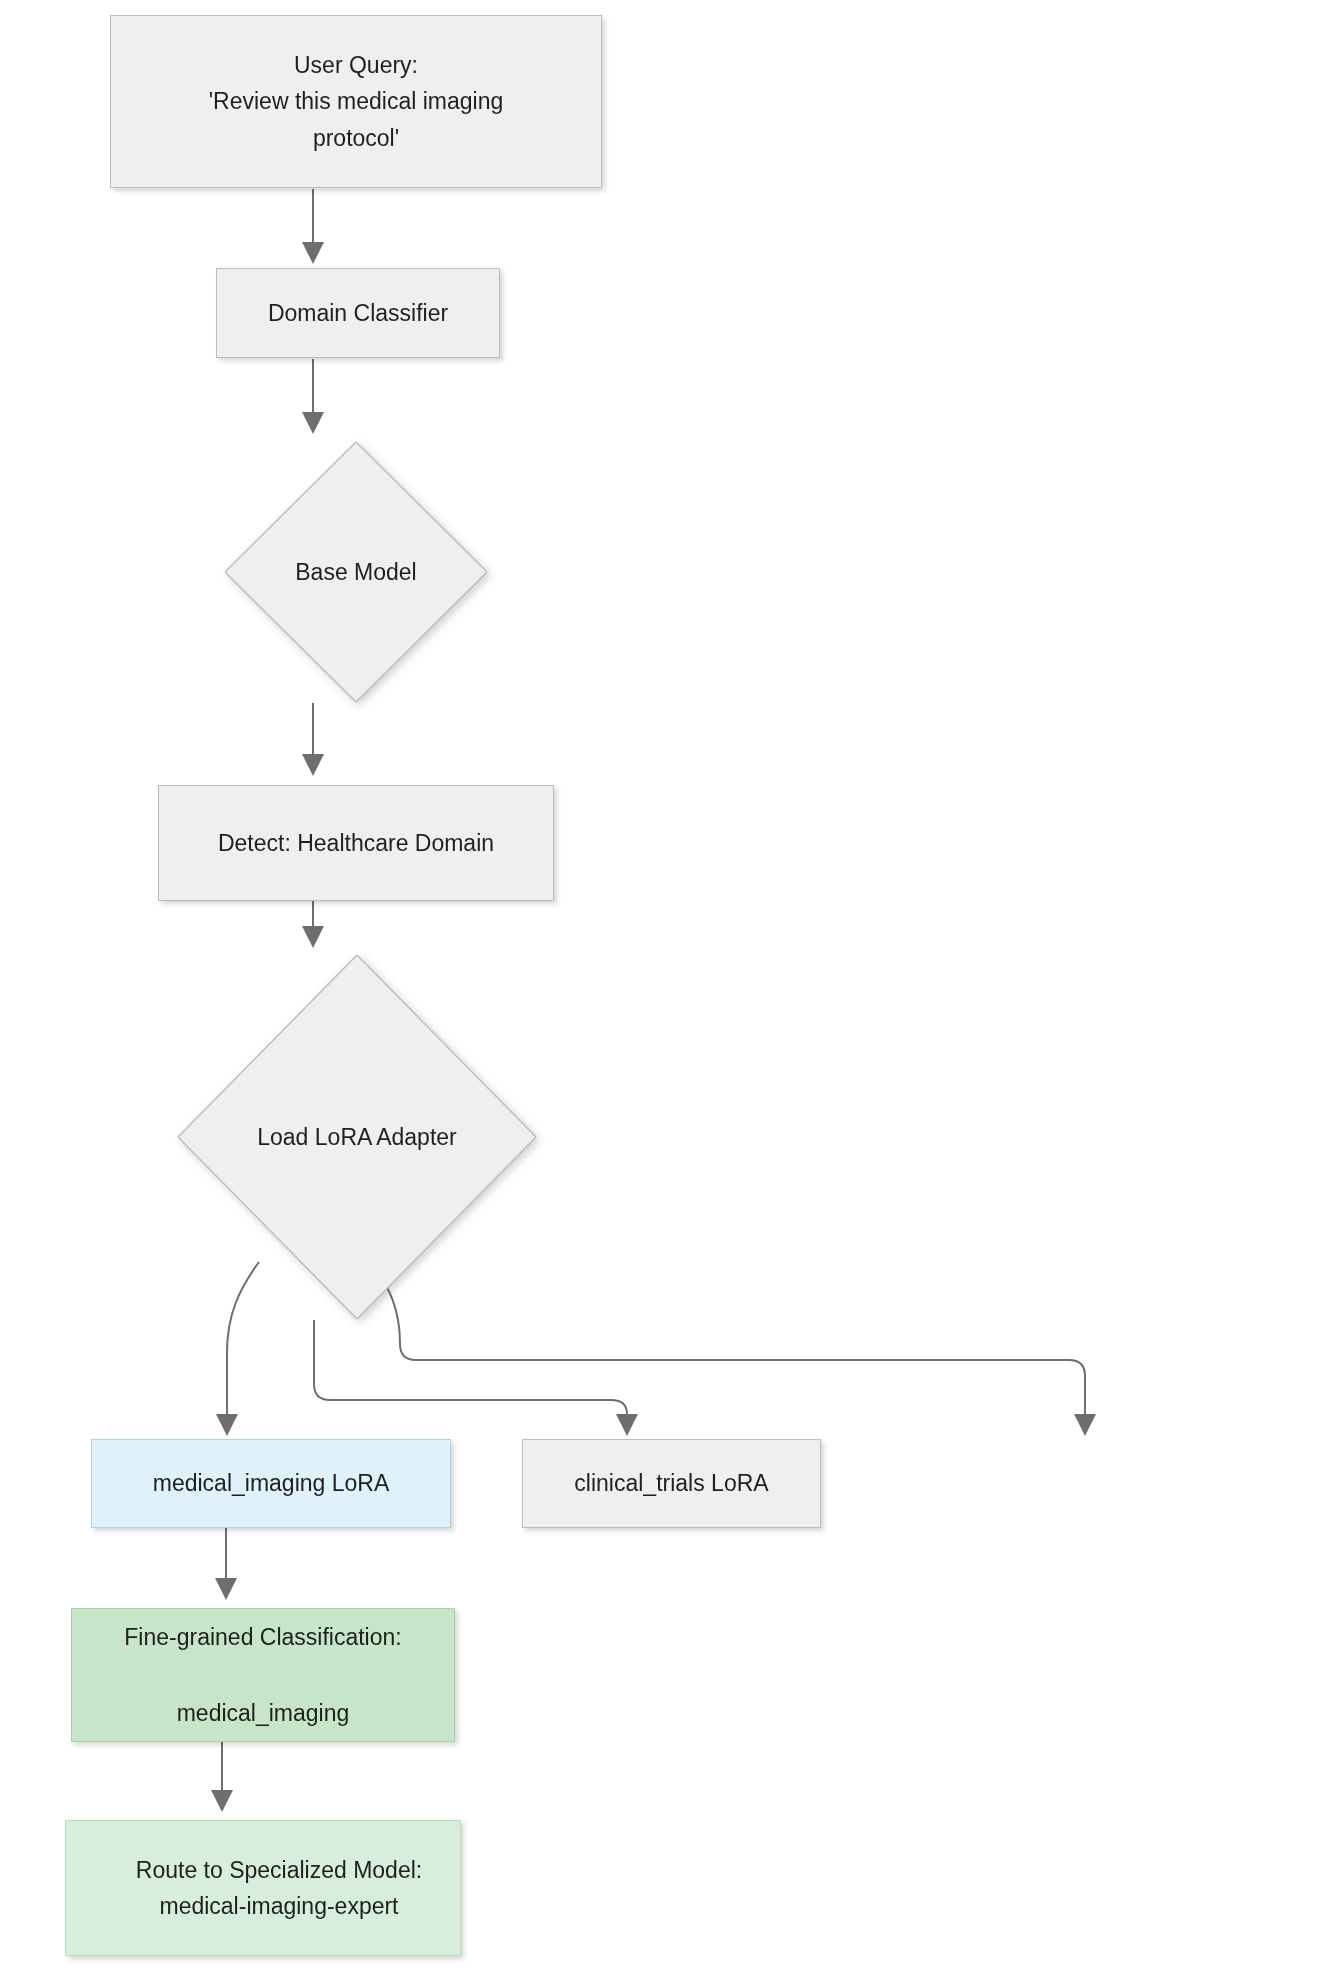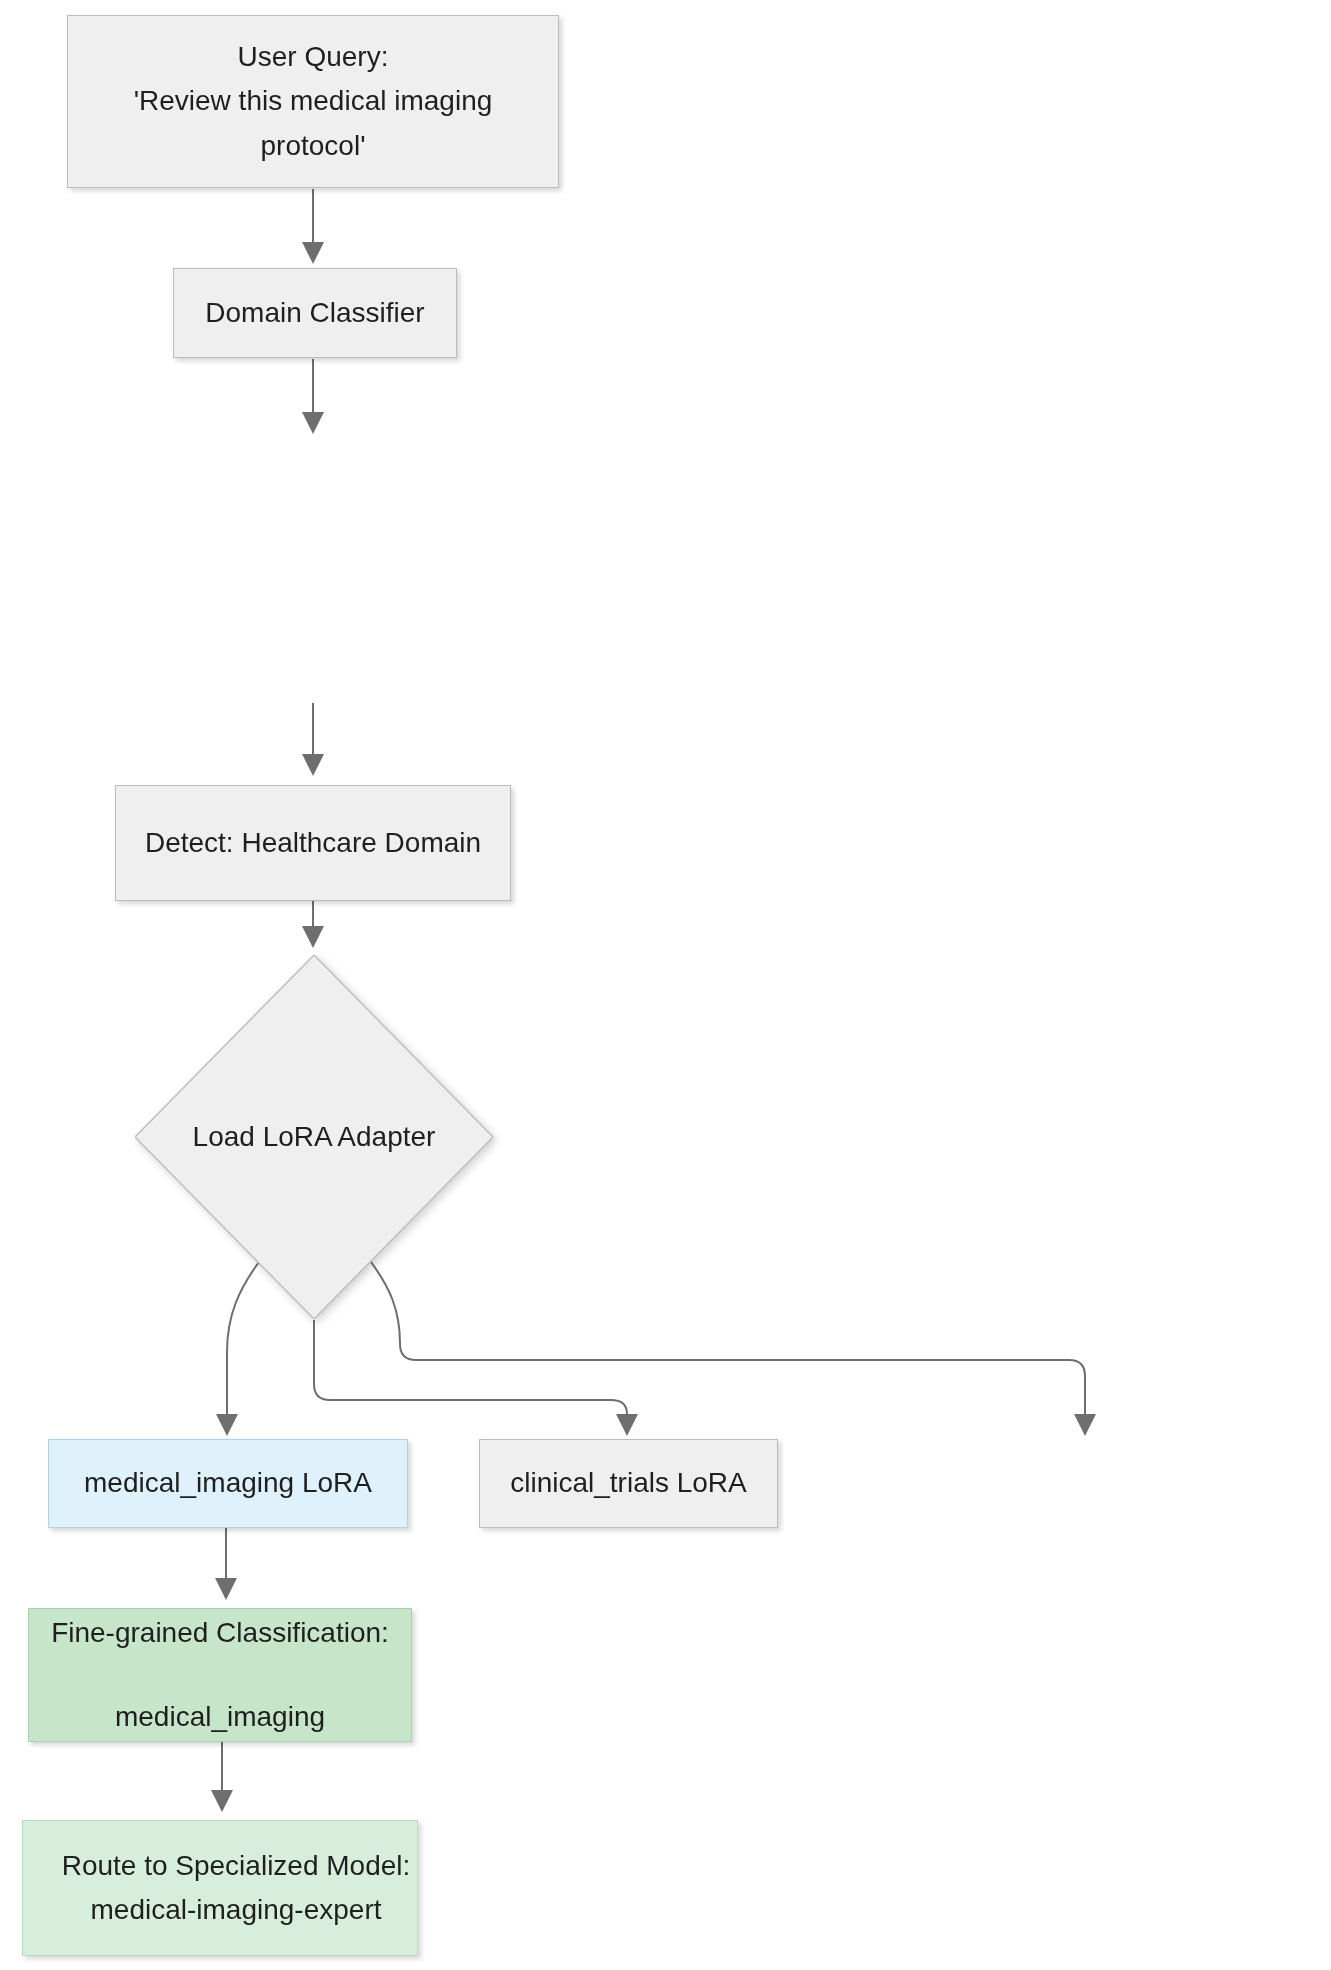--- a/index.html
+++ b/index.html
@@ -28,23 +28,24 @@
     stroke: none;
   }
   .node {
     position: absolute;
     z-index: 1;
     display: flex;
     flex-direction: column;
     align-items: center;
     justify-content: center;
     text-align: center;
-    font-size: 28px;
+    font-size: 23px;
     line-height: 1.58;
     white-space: nowrap;
+    margin-left: 43px;
   }
   .node.rect {
     background: var(--node-fill, #efefef);
     border: 1px solid var(--node-border, #bcbcbc);
     box-shadow: 3px 3px 5px rgba(0,0,0,0.16);
     box-sizing: border-box;
   }
   .node.rect.blue {
     background: var(--highlight-blue-fill, #dff1fb);
     border-color: var(--highlight-blue-border, #aed2e3);
@@ -111,20 +112,26 @@
   <div class="node rect" style="left:67px; top:15px; width:492px; height:173px;">
     <span class="line">User Query:</span>
     <span class="line">'Review this medical imaging</span>
     <span class="line">protocol'</span>
   </div>
 
   <div class="node rect" style="left:173px; top:268px; width:284px; height:90px;">
     <span class="line">Domain Classifier</span>
   </div>
 
+  <div class="node diamond" style="left:182px; top:442px; width:262px; height:260px;">
+    <svg class="shape" viewBox="0 0 100 100" preserveAspectRatio="none">
+      <polygon points="50,0 100,50 50,100 0,50"></polygon>
+    </svg>
+    <span class="line">Base Model</span>
+  </div>
 
   <div class="node rect" style="left:115px; top:785px; width:396px; height:116px;">
     <span class="line">Detect: Healthcare Domain</span>
   </div>
 
   <div class="node diamond" style="left:135px; top:955px; width:358px; height:364px;">
     <svg class="shape" viewBox="0 0 100 100" preserveAspectRatio="none">
       <polygon points="50,0 100,50 50,100 0,50"></polygon>
     </svg>
     <span class="line">Load LoRA Adapter</span>

